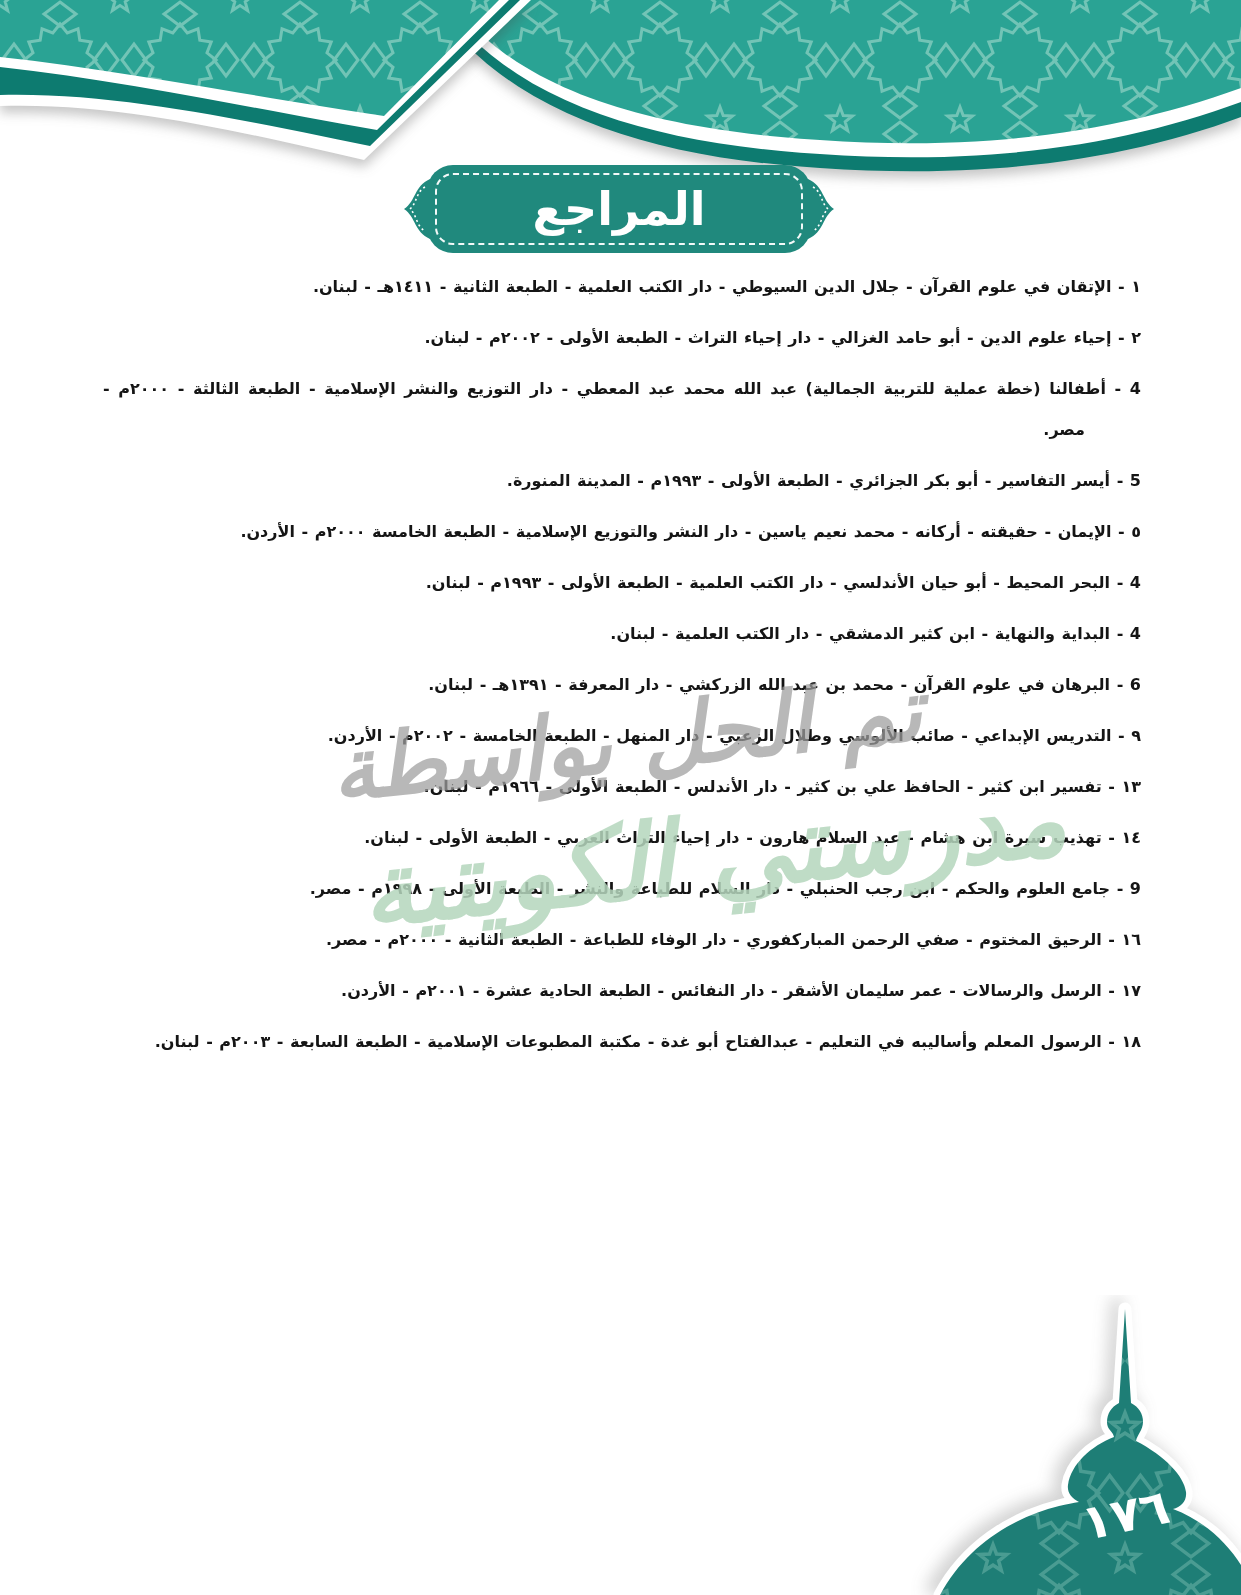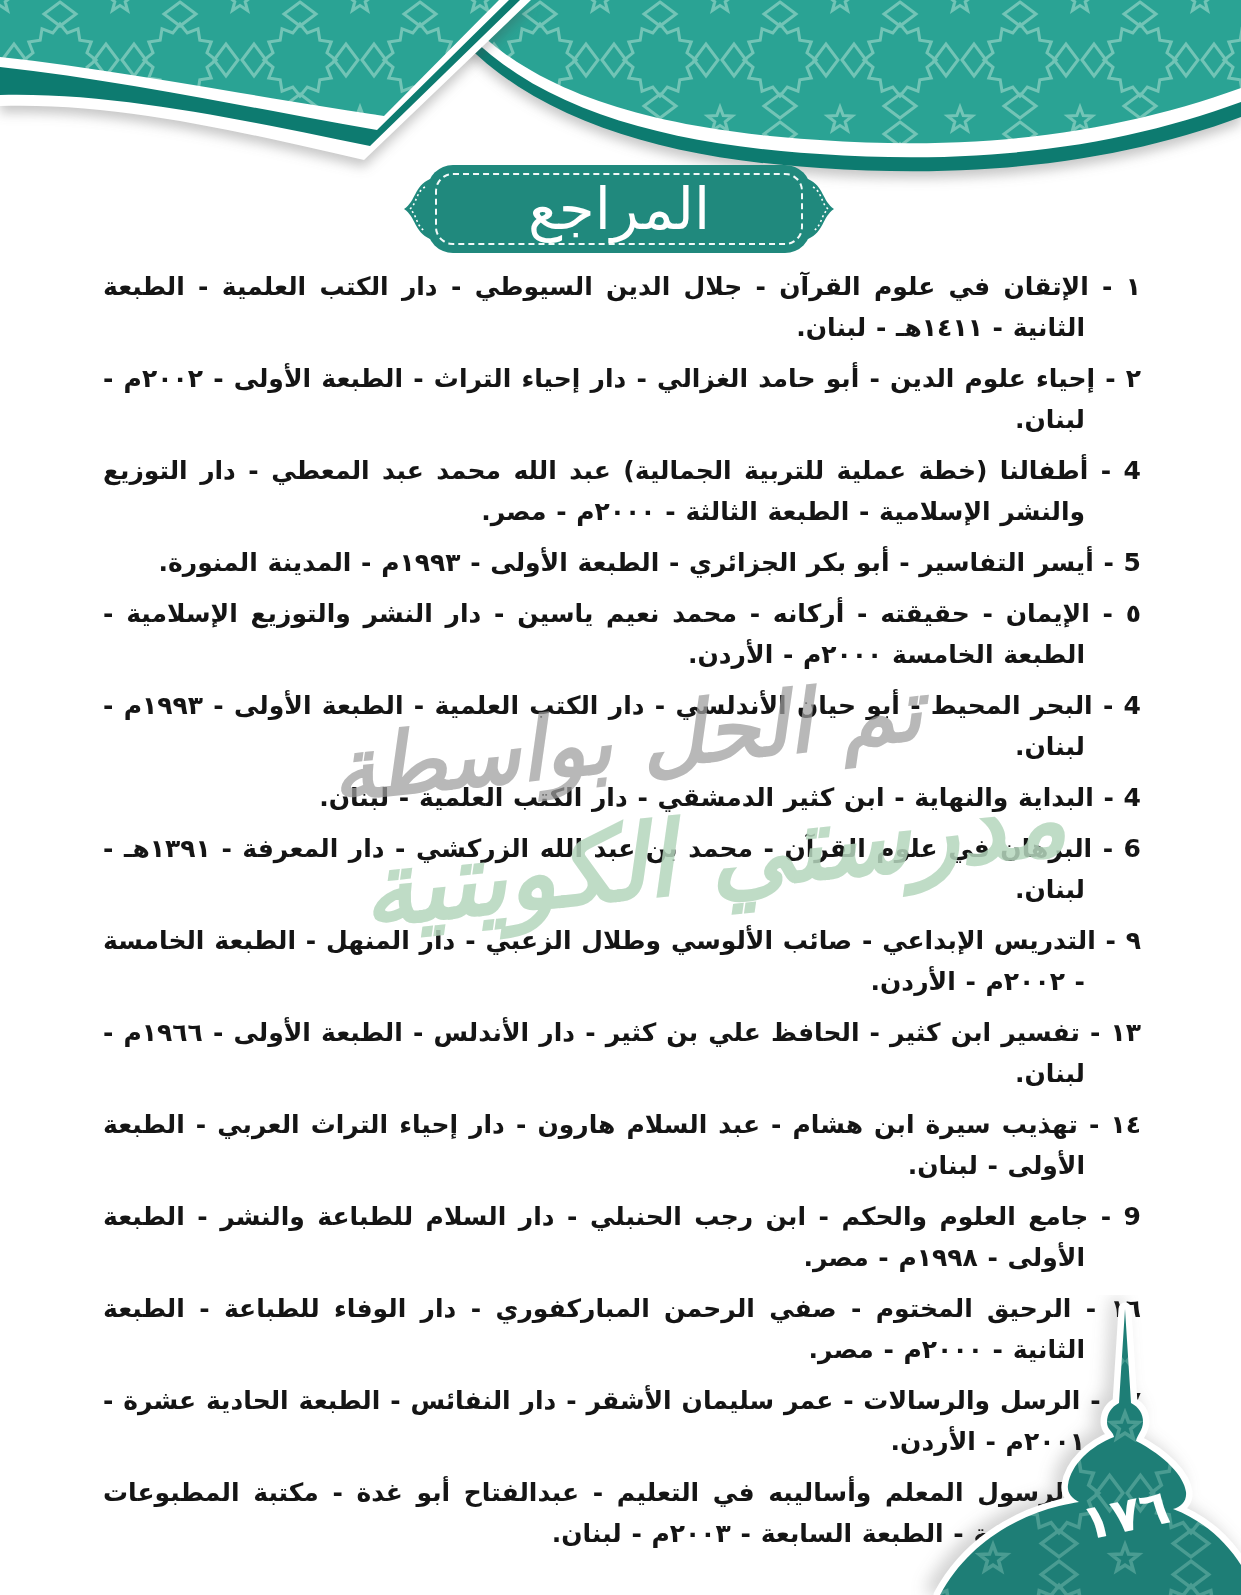--- a/index.html
+++ b/index.html
@@ -10,29 +10,29 @@
   
   .header-svg{position:absolute;top:0;left:0;width:1241px;height:230px;display:block;}
   .hdr-shadow{filter:drop-shadow(0 7px 6px rgba(70,70,70,.30));}
 
   
   .badge{position:absolute;top:165px;left:427px;width:384px;height:88px;
          background:#20897D;border-radius:26px;z-index:5;}
   .badge-dashed{position:absolute;inset:8px;border:2px dashed rgba(255,255,255,.95);
                 border-radius:18px;}
   .badge h1{margin:8px;position:absolute;inset:0;display:flex;align-items:center;justify-content:center;
-            color:#fff;font-size:58px;font-weight:normal;letter-spacing:1px;direction:rtl;}
+            color:#fff;font-size:46px;font-weight:bold;letter-spacing:1px;direction:rtl;}
   .badge-orn{position:absolute;top:14px;width:26px;height:60px;}
   .badge-orn.left{left:-23px;}
   .badge-orn.right{right:-23px;transform:scaleX(-1);}
 
   
   .refs{position:absolute;top:266px;right:100px;width:1038px;z-index:2;
         direction:rtl;color:#151515;}
-  .refs p{margin:0 0 10px 0;font-size:25px;font-weight:bold;line-height:41px;
+  .refs p{margin:0 0 10px 0;font-size:16px;font-weight:bold;line-height:41px;
           text-align:justify;padding-right:56px;text-indent:-56px;
           word-spacing:1px;}
 
   
   .wm{position:absolute;direction:rtl;white-space:nowrap;z-index:6;
       font-style:italic;font-weight:bold;pointer-events:none;}
   .wm1{top:690px;left:330px;font-size:86px;color:#9E9E9E;opacity:.72;
        transform:rotate(-6deg);letter-spacing:3px;}
   .wm2{top:795px;left:360px;font-size:102px;color:#B5D6BD;opacity:.85;
        transform:rotate(-6deg);letter-spacing:4px;}

